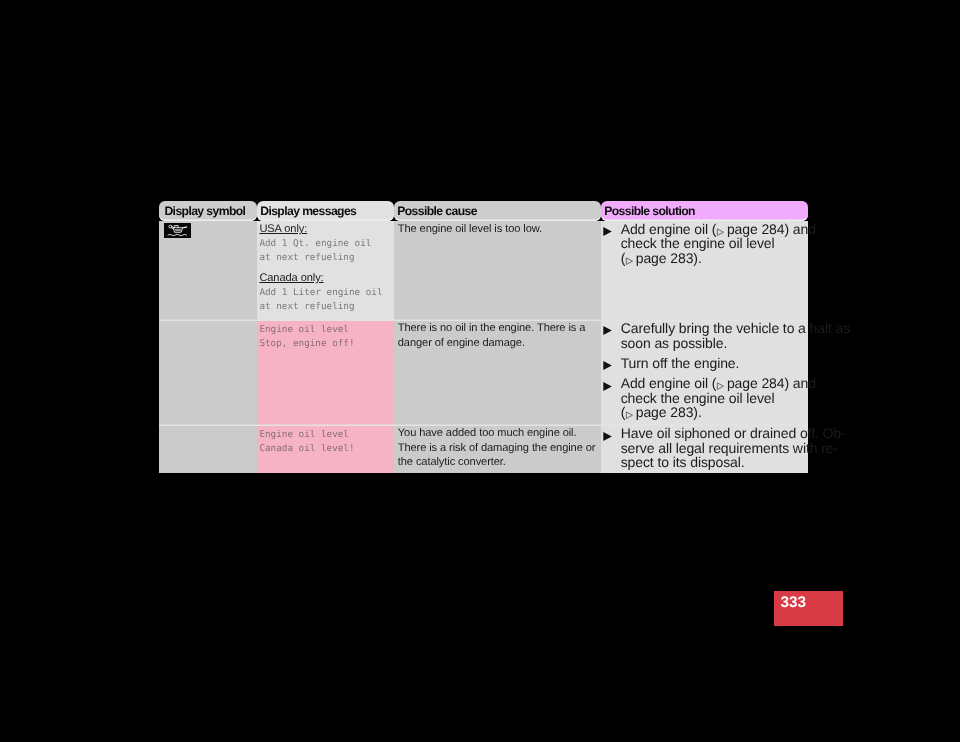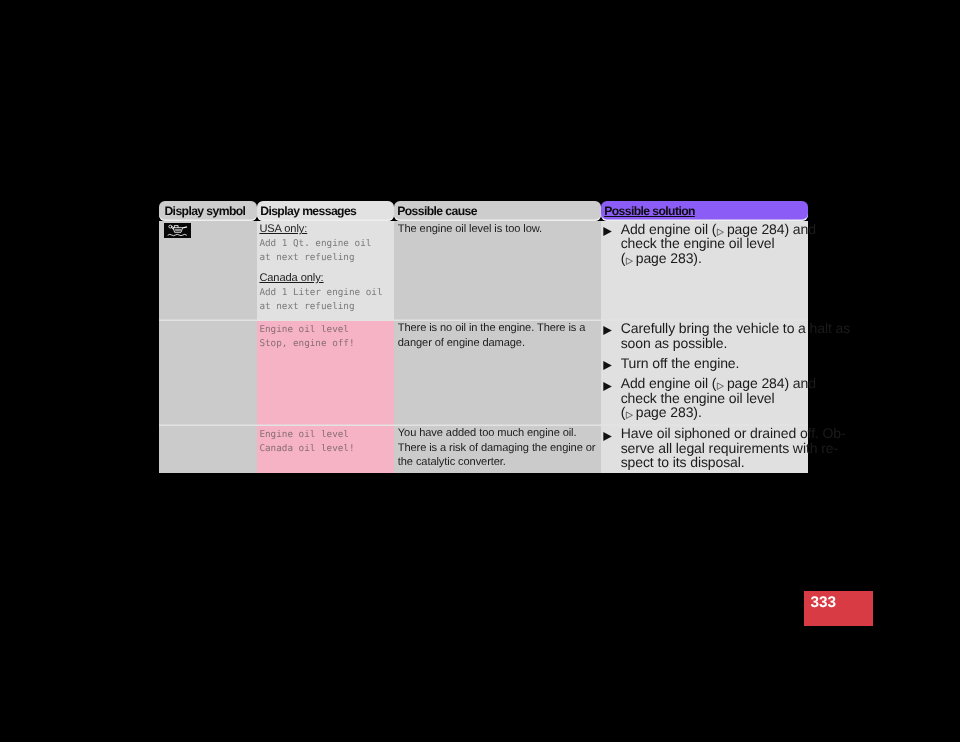--- a/index.html
+++ b/index.html
@@ -14,21 +14,21 @@
   .section-banner .label{position:absolute;right:35.2px;bottom:5.4px;
       color:#fff;font-weight:bold;font-size:14.55px;letter-spacing:0.15px;line-height:1;}
 
   .doc-table{position:absolute;left:159px;top:201px;width:649px;
       border-collapse:collapse;table-layout:fixed;}
   .doc-table td,.doc-table th{vertical-align:top;margin:0;text-align:left;}
   .c1{width:98px;} .c2{width:137px;} .c3{width:207px;} .c4{width:207px;}
 
   
   .col-a.hdr{background:#cdcdcd;} .col-b.hdr{background:#e2e2e2;}
-  .col-c.hdr{background:#cdcdcd;} .col-d.hdr{background:#8b5cf6;text-decoration:underline;}
+  .col-c.hdr{background:#cdcdcd;} .col-d.hdr{background:#f0abfc;}
   .col-a.body{background:#cbcbcb;} .col-b.body{background:#e1e1e1;}
   .col-c.body{background:#cbcbcb;} .col-d.body{background:#e0e0e0;}
   .col-b.body.alert{background:#f5b3c5;}
 
   .doc-table th.hdr{font-weight:bold;font-size:12.2px;color:#0d0d0d;
        height:20px;line-height:20px;padding:0 0 0 3.2px;letter-spacing:-0.6px;
        box-shadow:inset 0 -1.6px 0 #eeeeee;border-radius:6px;}
   .doc-table td.body{padding:0.6px 4px 2.6px 4px;}
   .doc-table th.col-a.hdr{padding-left:5.4px;}
   .doc-table td.col-a.body{padding-left:5.4px;}
@@ -52,21 +52,21 @@
   .cause-text{font-size:11.1px;color:#1b1b1b;line-height:14.5px;letter-spacing:-0.1px;}
   .sol-item{position:relative;padding-left:17.2px;margin-bottom:5.9px;}
   .sol-item:last-child{margin-bottom:0;}
   .bullet{position:absolute;left:-1.2px;top:4.2px;line-height:0;}
   .sol-text{font-size:14px;color:#1b1b1b;line-height:14.5px;letter-spacing:-0.1px;display:block;}
   .tline{display:block;white-space:nowrap;}
   .xref{white-space:nowrap;}
   .xtri{display:inline-block;line-height:0;width:6.9px;height:6.9px;position:relative;top:1.6px;margin:0 3.0px 0 0.6px;}
   .xtri svg{position:absolute;left:-0.8px;top:-0.8px;}
 
-  .page-number{position:absolute;left:804px;top:591px;width:69px;height:35px;background:#d93b45;}
+  .page-number{position:absolute;left:774px;top:591px;width:69px;height:35px;background:#d93b45;}
   .page-number .num{position:absolute;left:6.5px;top:3.6px;
       color:#fff;font-weight:bold;font-size:15.4px;line-height:1;letter-spacing:-0.1px;}
 
   .watermark{position:absolute;left:680px;top:713.5px;color:#5eead4;font-size:27.4px;
       line-height:1;letter-spacing:0;margin-top:30px;}
 </style>
 </head>
 <body>
 
 <div class="page">

